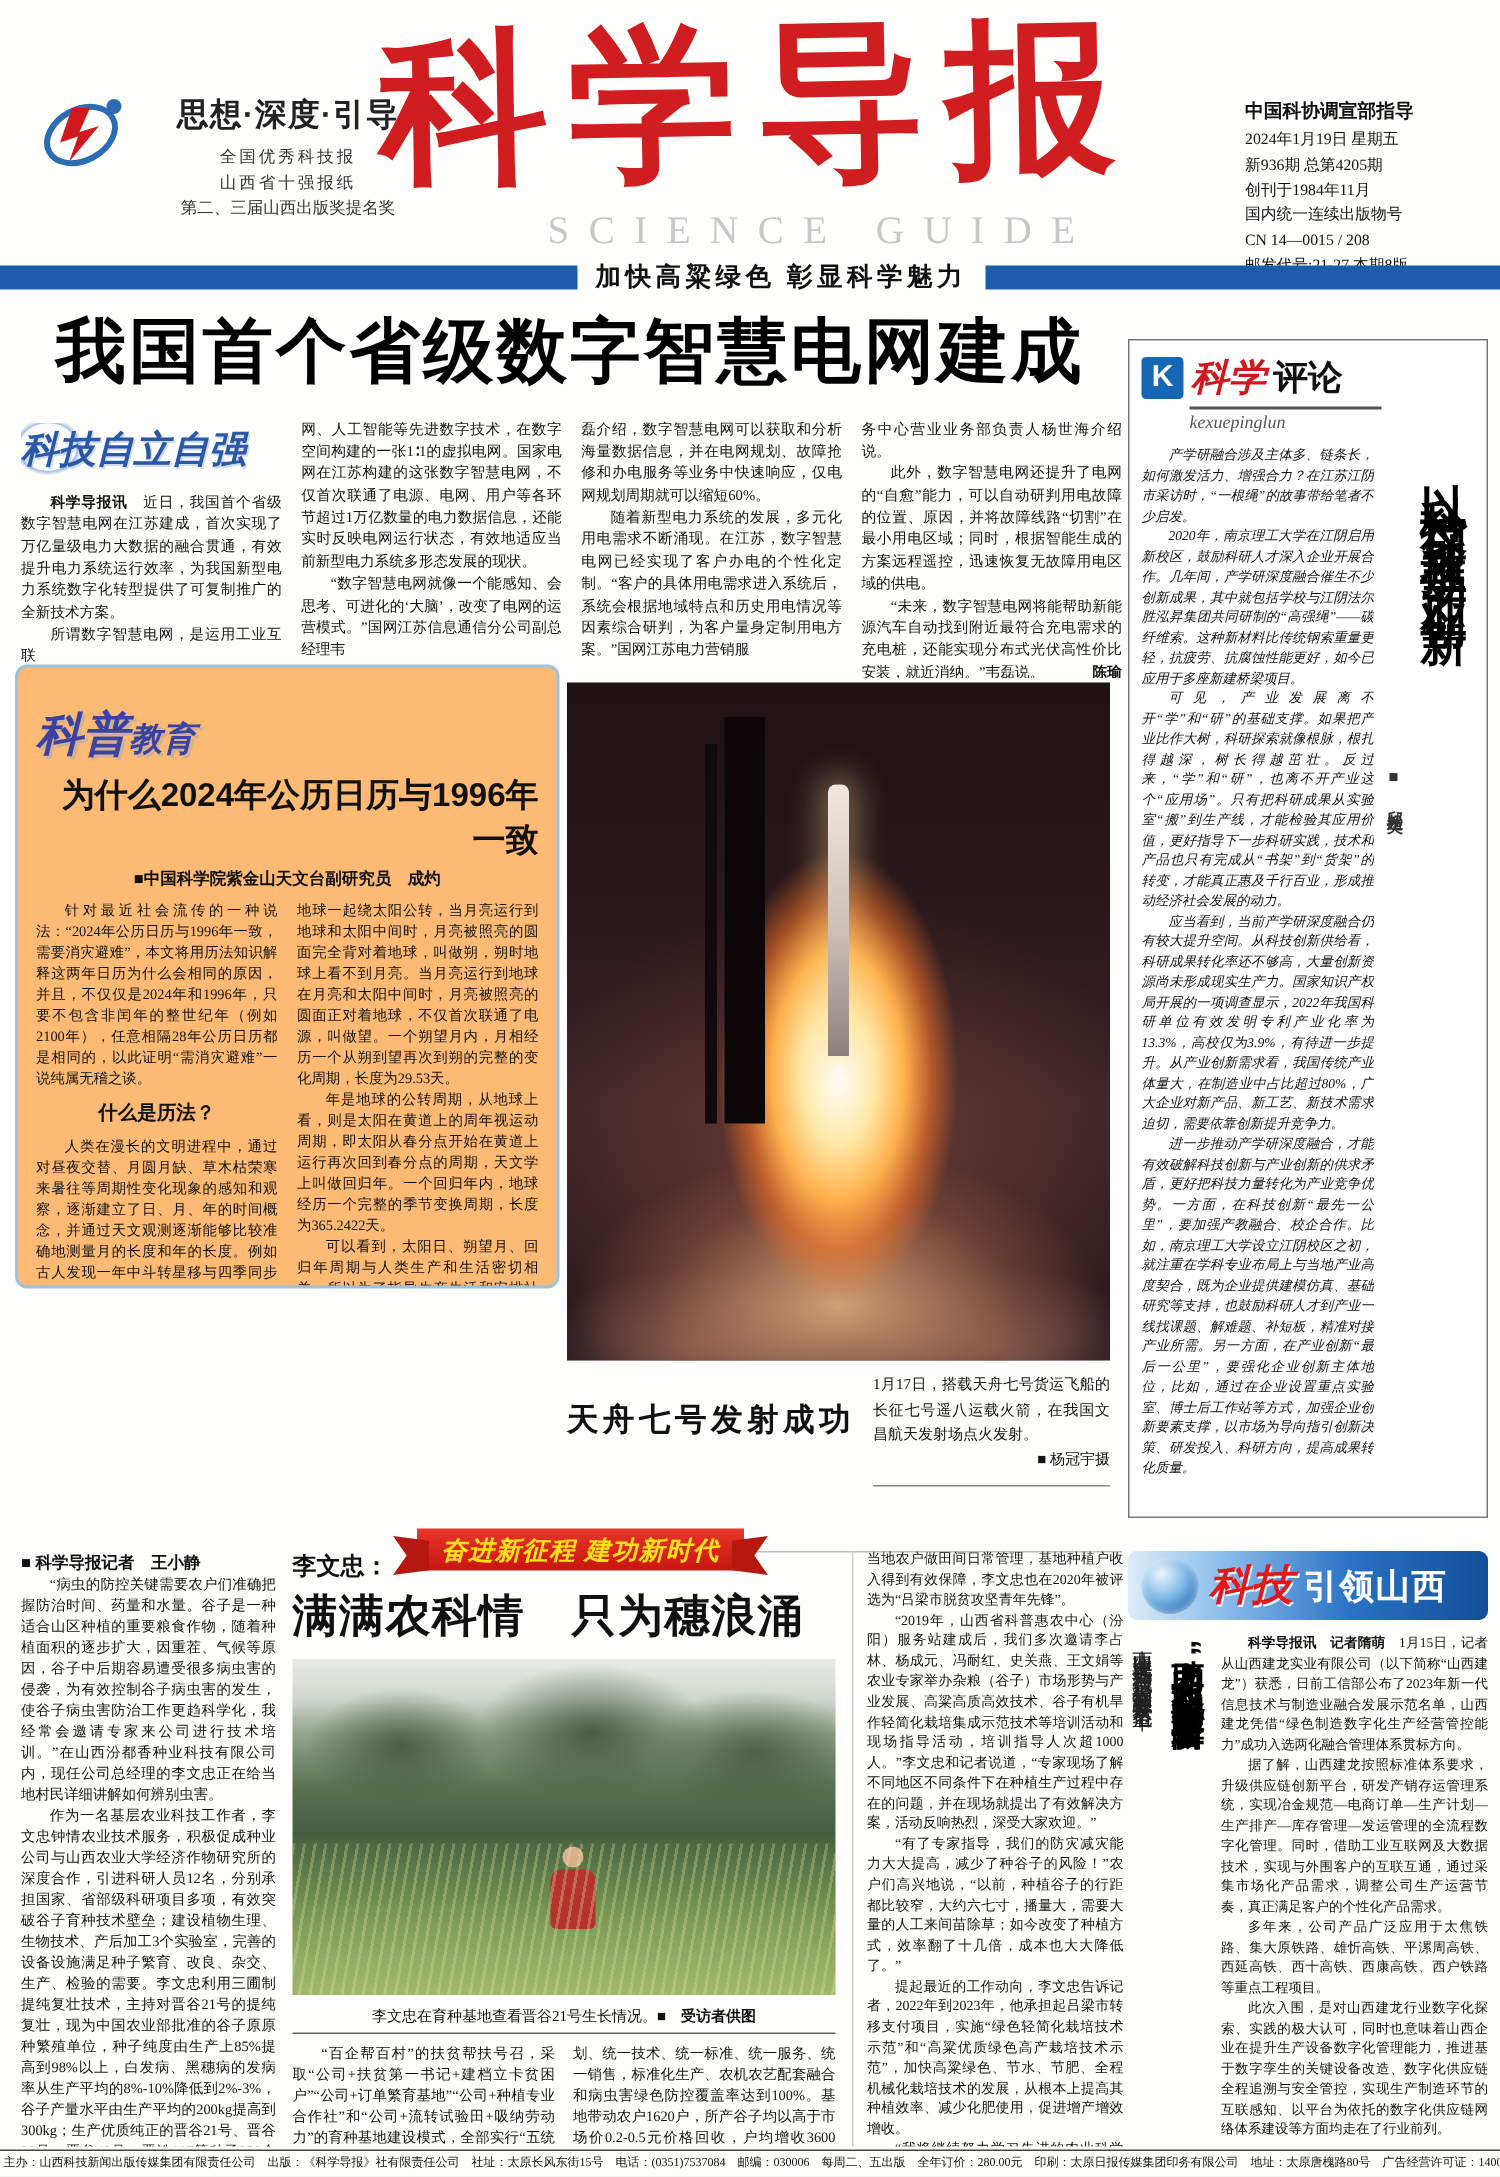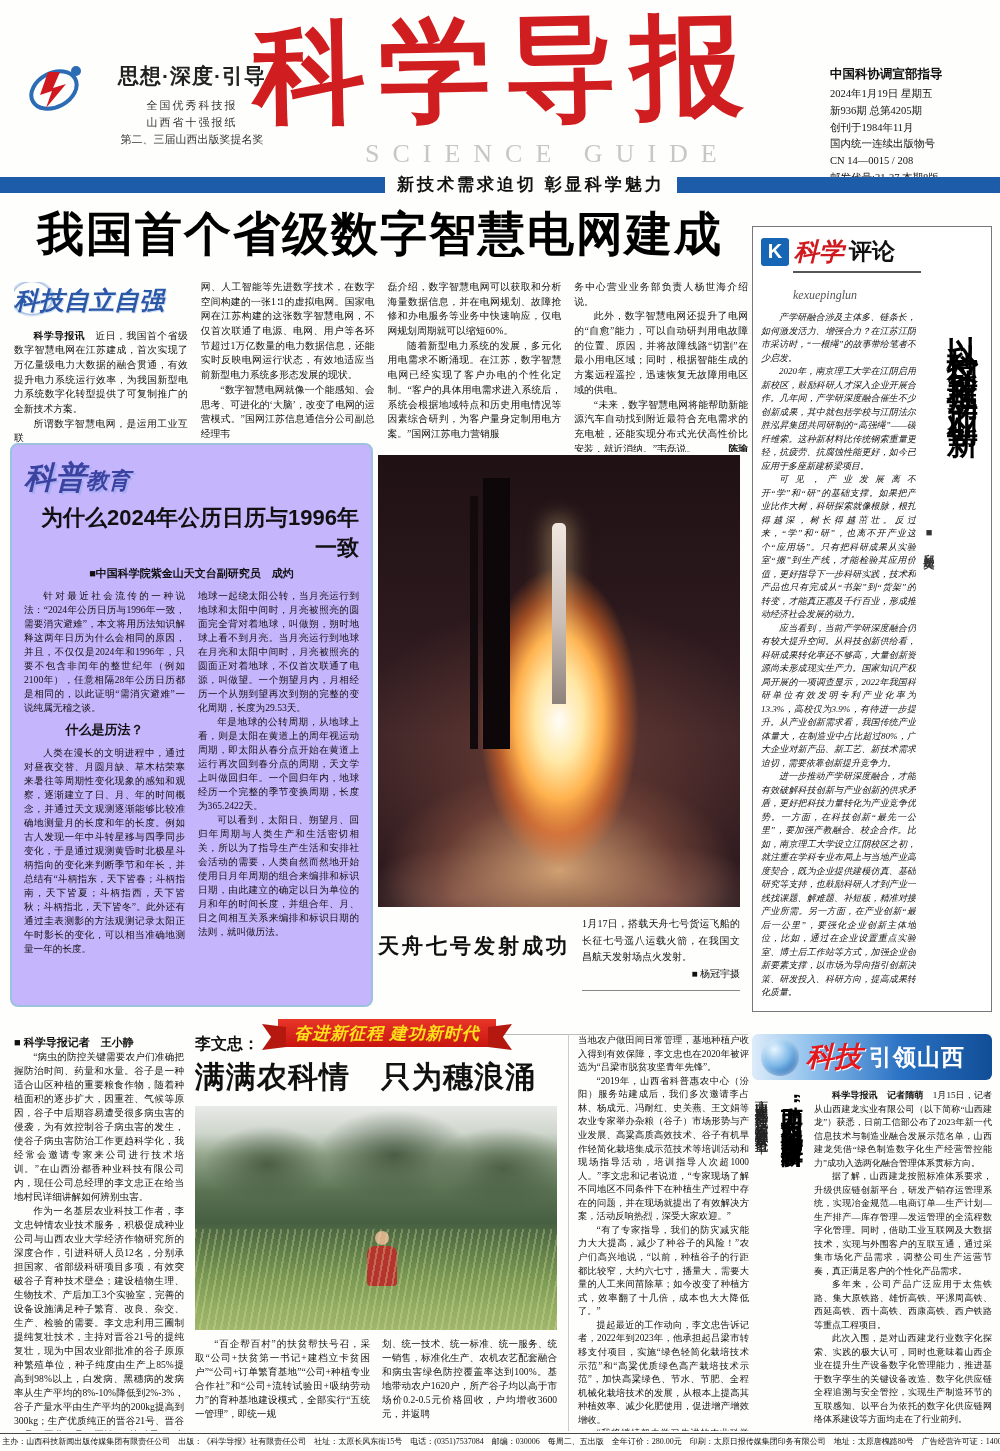--- a/index.html
+++ b/index.html
@@ -38,31 +38,31 @@
   .sig{float:right;font-weight:700;font-family:"Liberation Sans",sans-serif;}
   
   .comm{position:absolute;left:752px;top:226px;width:240px;height:786px;border:1px solid #777;
         box-sizing:border-box;padding:8px 8px 10px;overflow:hidden;background:#fff;}
   .comm-badge{display:flex;align-items:center;gap:5px;}
   .kbox{width:28px;height:28px;background:#1766b5;color:#fff;font:900 20px "Liberation Sans",sans-serif;
         display:flex;align-items:center;justify-content:center;border-radius:3px;}
   .kx-red{font-family:"Liberation Serif",serif;font-weight:900;font-style:italic;font-size:25px;color:#d0191e;}
   .kx-black{font-family:"Liberation Sans",sans-serif;font-weight:900;font-size:23px;color:#111;}
   .comm-pinyin{font-style:italic;font-size:12px;color:#555;border-top:2px solid #555;width:128px;
-               margin:3px 0 8px 32px;padding-top:15px;}
+               margin:3px 0 8px 32px;padding-top:1px;}
   .comm-flex{display:flex;height:688px;gap:5px;overflow:hidden;}
   .comm-text{flex:1;font-style:italic;font-size:9px;line-height:1.5;text-align:justify;overflow:hidden;}
   .comm-text p{margin:0;text-indent:2em;}
   .comm-author{writing-mode:vertical-rl;font:700 11px "Liberation Sans",sans-serif;color:#333;
                height:130px;margin-top:215px;letter-spacing:2px;}
   .comm-hl{writing-mode:vertical-rl;margin:0;height:100%;font-family:"Liberation Sans",sans-serif;
            font-weight:900;font-size:31px;letter-spacing:9px;color:#000;}
   
-  .scibox{position:absolute;left:10px;top:443px;width:363px;height:564px;border:2px solid #9cc2df;border-radius:8px;
-          box-sizing:border-box;padding:12px 12px;overflow:hidden;background:#c4b5fd;}
+  .scibox{position:absolute;left:10px;top:443px;width:363px;height:416px;border:2px solid #9cc2df;border-radius:8px;
+          box-sizing:border-box;padding:24px 12px;overflow:hidden;background:#fdba74;}
   .sci-badge{font-family:"Liberation Serif",serif;font-weight:900;font-style:italic;color:#3c42a0;
              text-shadow:2px 2px 0 rgba(120,160,220,.35);}
   .sci-badge .big{font-size:31px;}
   .sci-badge .small{font-size:22px;}
   .sci-hl{font-family:"Liberation Sans",sans-serif;font-weight:700;font-size:22px;text-align:right;margin:4px 0 3px;}
   .sci-by{font-family:"Liberation Sans",sans-serif;font-weight:700;font-size:11px;text-align:center;margin-bottom:7px;}
   .sci-note{border:1px solid #999;padding:5px 9px;font-style:italic;font-size:10px;line-height:1.55;text-align:justify;}
   .note-label{font-weight:700;font-style:normal;font-family:"Liberation Sans",sans-serif;}
   .sci-cols{display:grid;grid-template-columns:1fr 1fr;gap:13px;margin-top:8px;height:388px;overflow:hidden;
             font-size:9.6px;line-height:1.46;text-align:justify;}
@@ -163,21 +163,21 @@
     <div class="pub-guide">中国科协调宣部指导</div>
     <div>2024年1月19日 星期五</div>
     <div>新936期 总第4205期</div>
     <div>创刊于1984年11月</div>
     <div>国内统一连续出版物号</div>
     <div>CN 14—0015 / 208</div>
     <div>邮发代号:21-27 本期8版</div>
   </div>
   <div class="bluebar">
     <i class="seg"></i>
-    <span class="bluebar-text">新技术需求迫切  彰显科学魅力</span>
+    <span class="bluebar-text">加快高粱绿色  彰显科学魅力</span>
     <i class="seg grow"></i>
   </div>
 
   <h1 class="lead-hl">我国首个省级数字智慧电网建成</h1>
   <div class="lead-cols">
     <div>
       <div class="badge-zl">科技自立自强</div>
       <p><b class="wire">科学导报讯</b>　<span>近日，我国首个省级数字智慧电网在江苏建成，首次实现了万亿量级电力大数据的融合贯通，有效提升电力系统运行效率，为我国新型电力系统数字化转型提供了可复制推广的全新技术方案。</span></p>
       <p>所谓数字智慧电网，是运用工业互联</p>
     </div>
@@ -266,20 +266,23 @@
     </div>
     <div>
       <h3 class="f-kicker">李文忠：</h3>
       <h2 class="f-title">满满农科情　只为穗浪涌</h2>
       <div class="field">
         <div class="person">
           <div class="head"></div>
           <div class="body"></div>
         </div>
       </div>
+      <div class="f-cap">
+        <span>李文忠在育种基地查看晋谷21号生长情况。</span><b>■　受访者供图</b>
+      </div>
       <div class="f-under">
         <div>“百企帮百村”的扶贫帮扶号召，采取“公司+扶贫第一书记+建档立卡贫困户”“公司+订单繁育基地”“公司+种植专业合作社”和“公司+流转试验田+吸纳劳动力”的育种基地建设模式，全部实行“五统一管理”，即统一规</div>
         <div style="text-indent:0;">划、统一技术、统一标准、统一服务、统一销售，标准化生产、农机农艺配套融合和病虫害绿色防控覆盖率达到100%。基地带动农户1620户，所产谷子均以高于市场价0.2-0.5元价格回收，户均增收3600元，并返聘</div>
       </div>
     </div>
     <div class="f-col f-col3">
       <p style="text-indent:0;">当地农户做田间日常管理，基地种植户收入得到有效保障，李文忠也在2020年被评选为“吕梁市脱贫攻坚青年先锋”。</p>
       <p>“2019年，山西省科普惠农中心（汾阳）服务站建成后，我们多次邀请李占林、杨成元、冯耐红、史关燕、王文娟等农业专家举办杂粮（谷子）市场形势与产业发展、高粱高质高效技术、谷子有机旱作轻简化栽培集成示范技术等培训活动和现场指导活动，培训指导人次超1000人。”李文忠和记者说道，“专家现场了解不同地区不同条件下在种植生产过程中存在的问题，并在现场就提出了有效解决方案，活动反响热烈，深受大家欢迎。”</p>
       <p>“有了专家指导，我们的防灾减灾能力大大提高，减少了种谷子的风险！”农户们高兴地说，“以前，种植谷子的行距都比较窄，大约六七寸，播量大，需要大量的人工来间苗除草；如今改变了种植方式，效率翻了十几倍，成本也大大降低了。”</p>
       <p>提起最近的工作动向，李文忠告诉记者，2022年到2023年，他承担起吕梁市转移支付项目，实施“绿色轻简化栽培技术示范”和“高粱优质绿色高产栽培技术示范”，加快高粱绿色、节水、节肥、全程机械化栽培技术的发展，从根本上提高其种植效率、减少化肥使用，促进增产增效增收。</p>

